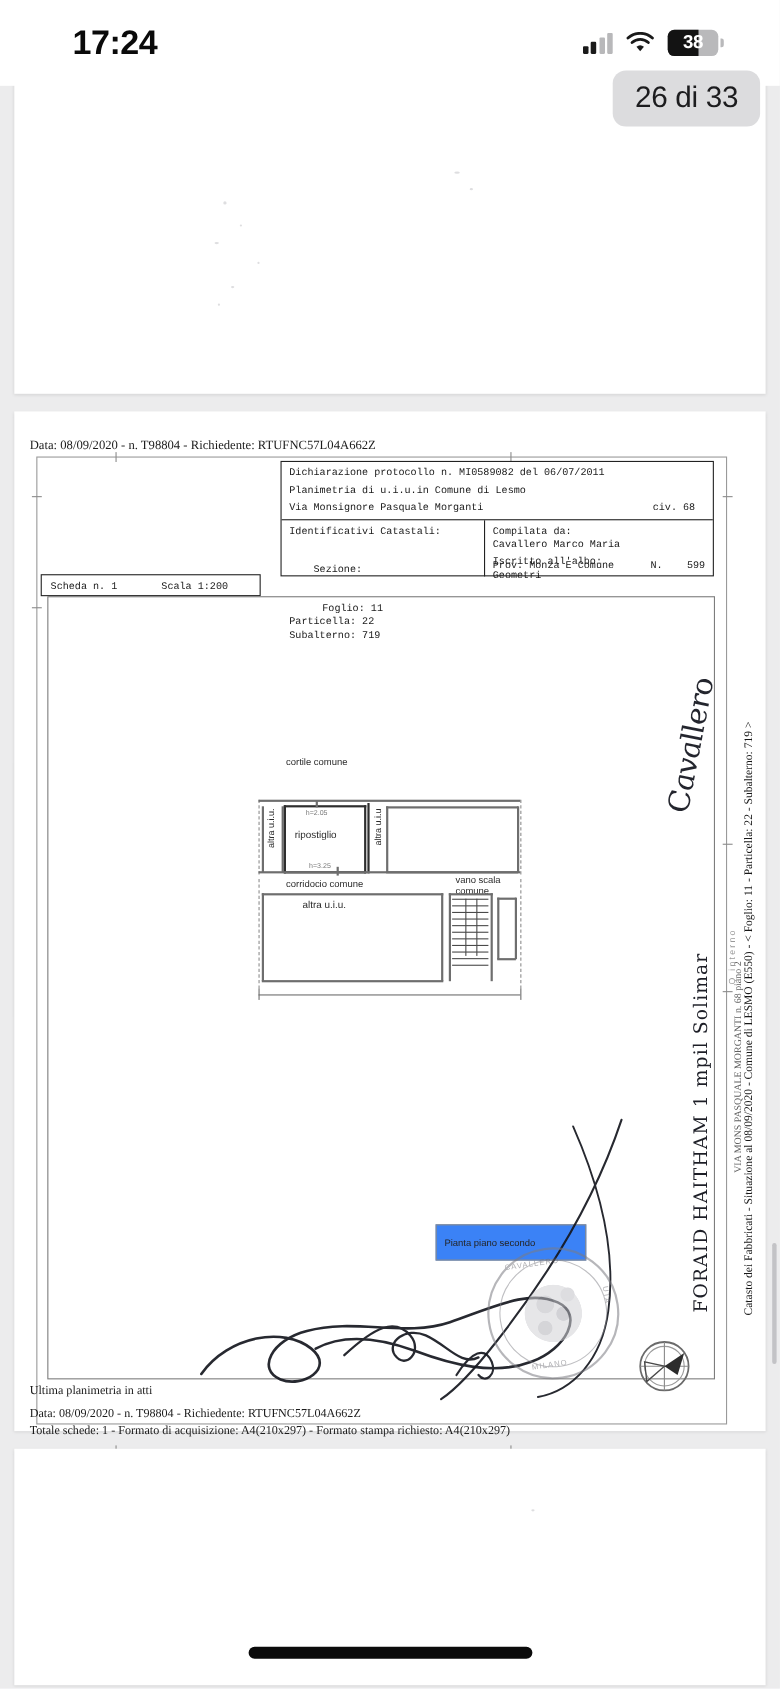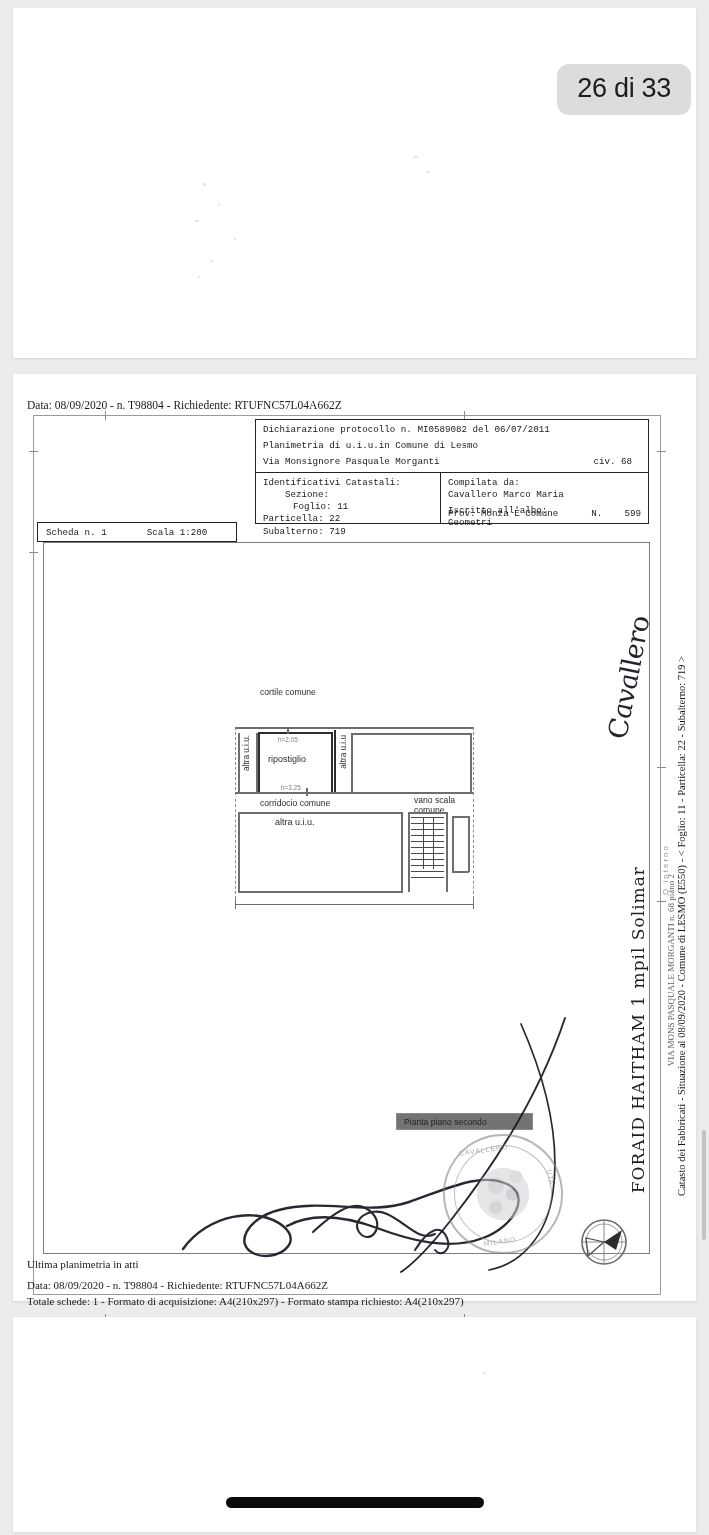--- a/index.html
+++ b/index.html
@@ -110,21 +110,21 @@
     position: absolute; left: 210px; top: 0; width: 394px; height: 105px;
     border: 1.3px solid #222;
     font-family: "Liberation Mono", monospace; font-size: 9.2px; color: #1a1a1a;
   }
   .hdr-row1 { position: relative; height: 53px; border-bottom: 1.3px solid #222; padding: 4px 7px; }
   .hr-l { margin-bottom: 5px; white-space: nowrap; }
   .civ { position: absolute; right: 16px; bottom: 5px; }
   .hdr-row2 { display: flex; height: 51px; }
   .hdr-c1 { width: 185px; border-right: 1.3px solid #222; padding: 4px 7px; line-height: 1.32; }
   .hdr-c2 { flex: 1; padding: 4px 7px; line-height: 1.32; position: relative; }
-  .ind2 { padding-left: 22px; }
+  .ind2 { padding-left: 22px; margin-top: 23px; }
   .gap { height: 4px; }
   .prov-row { position: absolute; left: 7px; bottom: 4px; right: 7px; display: flex; justify-content: space-between; }
 
   .scheda-box {
     position: absolute; left: 24px; top: 148px; width: 200px; height: 20px;
     border: 1.3px solid #222; background: #fff;
     font-family: "Liberation Mono", monospace; font-size: 9.2px; color: #1a1a1a;
     display: flex; align-items: center; padding: 0 8px; gap: 40px;
   }
 
@@ -146,22 +146,22 @@
   }
   .pl-h { position: absolute; font-size: 6.4px; color: #7a7a7a; white-space: nowrap; }
   .wall { position: absolute; background: #2e2e2e; }
   .wall-thin { position: absolute; background: #6e6e6e; }
   .dash-v { position: absolute; border-left: 1px dashed #8d8d8d; }
   .stairs { position: absolute; }
   .stairs i { position: absolute; left: 0; right: 0; height: 1px; background: #4a4a4a; }
 
   
   .pianta-label {
-    position: absolute; left: 383px; top: 739px; width: 137px; height: 17px;
-    border: 1px solid #8b8b8b; background: #737373;
+    position: absolute; left: 383px; top: 739px; width: 137px; height: 33px;
+    border: 1px solid #8b8b8b; background: #3b82f6;
     font-size: 8.6px; color: #242424;
     display: flex; align-items: center; padding-left: 7px;
   }
 
   
   .vert-meta {
     position: absolute; right: 8px; top: 282px;
     writing-mode: vertical-rl; transform: rotate(180deg);
     font-family: "Liberation Serif", serif; font-size: 10.5px; color: #171717;
     white-space: nowrap; line-height: 1.25;
@@ -474,17 +474,39 @@
       <polygon points="26,26 10,40 8,22" fill="none" stroke="#4a4a4a" stroke-width="1.2"></polygon>
     </svg>
 
     <div class="pdf-page page-next">
       <div class="speckle" style="left:470px; top:55px; width:3px; height:2px;"></div>
     </div>
   </div>
 
   <div class="scrollbar"></div>
 
+  <div class="statusbar">
+    <div class="clock">17:24</div>
+    <div class="status-right">
+      <div class="cell-bars">
+        <i></i>
+          <i></i>
+          <i></i>
+          <i></i>
+      </div>
+      <div class="wifi">
+        <svg width="26" height="20" viewBox="0 0 26 20">
+          <path d="M13 17.5 L9.6 13.6 A5.4 5.4 0 0 1 16.4 13.6 Z" fill="#1a1a1a"></path>
+          <path d="M5.6 9.6 A11 11 0 0 1 20.4 9.6" fill="none" stroke="#1a1a1a" stroke-width="2.6" stroke-linecap="round"></path>
+          <path d="M1.9 5.6 A16.5 16.5 0 0 1 24.1 5.6" fill="none" stroke="#1a1a1a" stroke-width="2.6" stroke-linecap="round"></path>
+        </svg>
+      </div>
+      <div class="battery">
+        <div class="battery-fill" id="batt-fill" style="width: 60%;"></div>
+        <div class="battery-num">38</div>
+      </div>
+    </div>
+  </div>
 
   <div class="page-pill">26 di 33</div>
 
   <div class="home-ind"></div>
 </div>
 
 </body></html>

